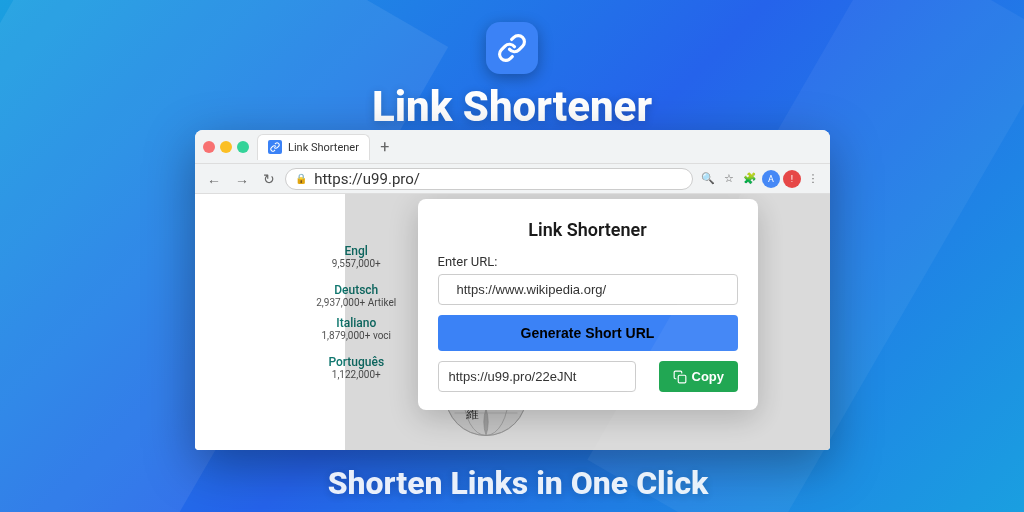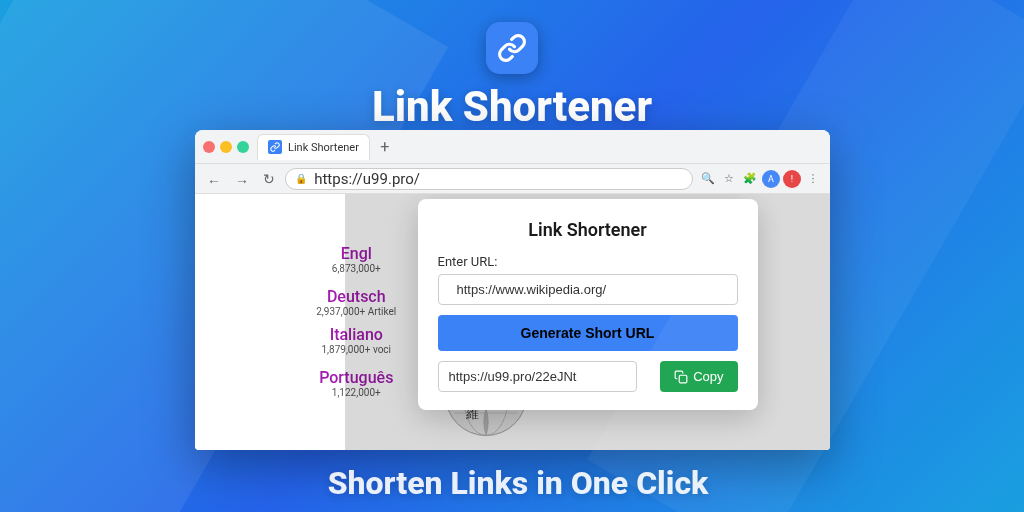--- a/index.html
+++ b/index.html
@@ -266,22 +266,22 @@
       grid-template-columns: 1fr 1fr;
       gap: 8px 20px;
       margin-top: 30px;
       font-size: 11px;
     }
 
     .wiki-lang-item {
       text-align: center;
     }
     .wiki-lang-name {
-      color: #a21caf;
-      font-size: 16px;
+      color: #0f766e;
+      font-size: 12px;
       font-weight: 500;
     }
     .wiki-lang-count {
       color: #555;
       font-size: 10px;
     }
 
     
     .popup-overlay {
       position: absolute;
@@ -358,21 +358,21 @@
       outline: none;
     }
 
     .copy-btn {
       background: #16a34a;
       color: #fff;
       border: none;
       border-radius: 4px;
       padding: 8px 14px;
       font-size: 13px;
-      font-weight: 400;
+      font-weight: 700;
       cursor: pointer;
       display: flex;
       align-items: center;
       gap: 5px;
       white-space: nowrap;
     }
     .copy-icon-svg {
       width: 14px;
       height: 14px;
     }
@@ -430,21 +430,21 @@
         <div class="bi">⋮</div>
       </div>
     </div>
 
     <div class="browser-content">
 
       <div class="wiki-content">
         <div class="wiki-langs">
           <div class="wiki-lang-item">
             <div class="wiki-lang-name">Engl</div>
-            <div class="wiki-lang-count">6,873,000+</div>
+            <div class="wiki-lang-count">9,557,000+</div>
           </div>
           <div class="wiki-lang-item">
             <div class="wiki-lang-name">日本語</div>
             <div class="wiki-lang-count">1,427,000+ 記事</div>
           </div>
           <div class="wiki-lang-item">
             <div class="wiki-lang-name">Deutsch</div>
             <div class="wiki-lang-count">2,937,000+ Artikel</div>
           </div>
           <div class="wiki-lang-item">

